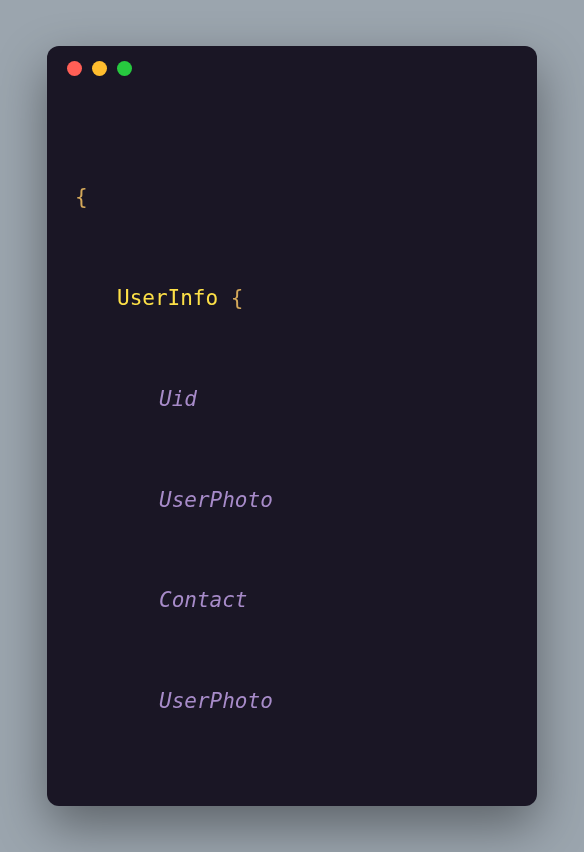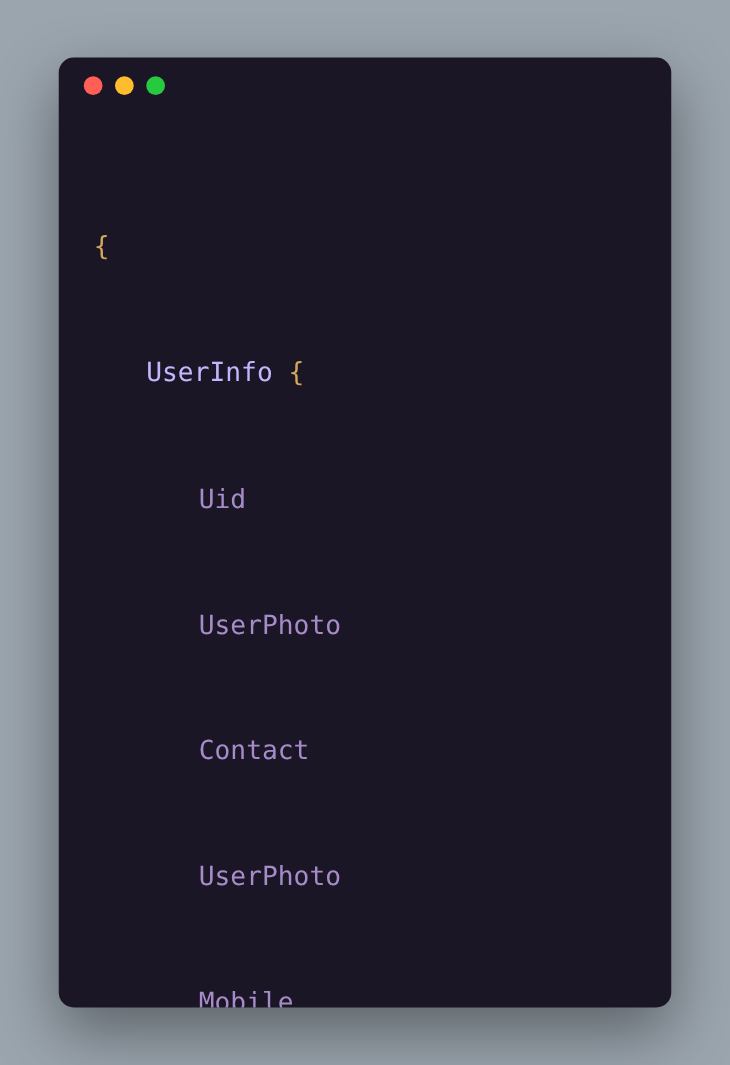--- a/index.html
+++ b/index.html
@@ -43,48 +43,47 @@
       padding: 24px 28px;
       font-size: 21px;
       line-height: 1.6;
       color: #a78bc9;
       white-space: pre;
     }
     .brace {
       color: #d4a85a;
     }
     .keyword {
-      color: #c4b5fd;
+      color: #fde047;
     }
     .field {
       color: #a78bc9;
     }
     .line {
       display: block;
     }
     .indent-1 { padding-left: 42px; }
-    .indent-2 { padding-left: 84px; }
+    .indent-2 { padding-left: 84px; font-style: italic; }
   </style>
 </head>
 <body>
 
 <div class="window">
   <div class="titlebar">
     <div class="traffic-light red"></div>
     <div class="traffic-light yellow"></div>
     <div class="traffic-light green"></div>
   </div>
   <div class="code-area">
     <span class="line"><span class="brace">{</span></span>
     <span class="line indent-1"><span class="keyword">UserInfo</span> <span class="brace">{</span></span>
     <span class="line indent-2"><span class="field">Uid</span></span>
     <span class="line indent-2"><span class="field">UserPhoto</span></span>
     <span class="line indent-2"><span class="field">Contact</span></span>
     <span class="line indent-2"><span class="field">UserPhoto</span></span>
-    <span class="line indent-2"><span class="field">Mobile</span></span>
     
     
     
     
     
     
     
     
     
     

